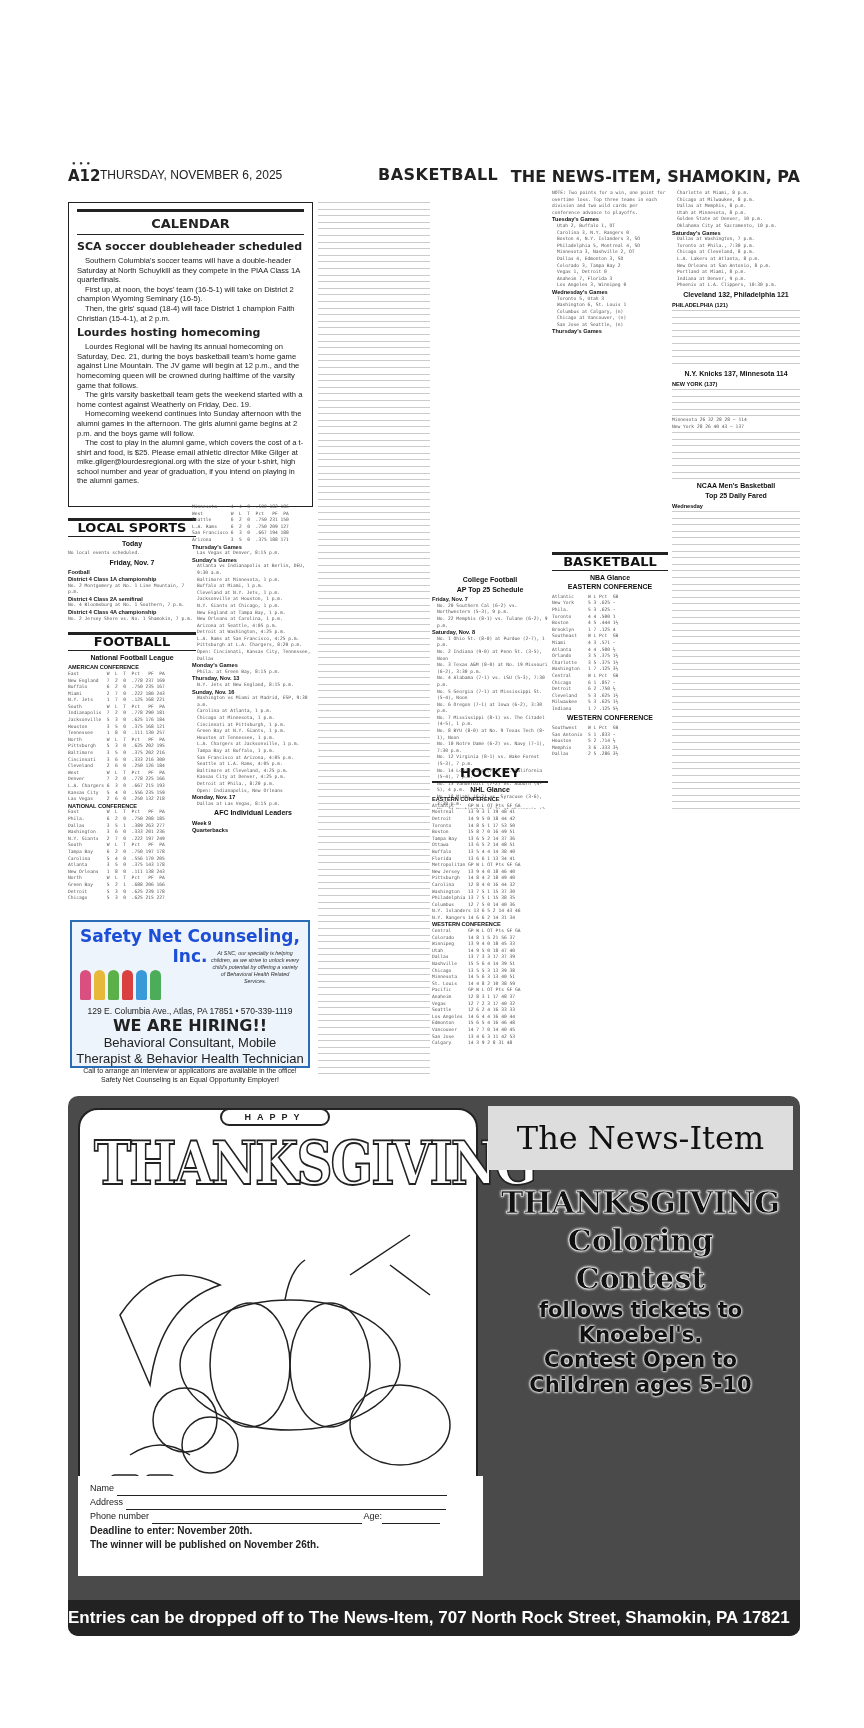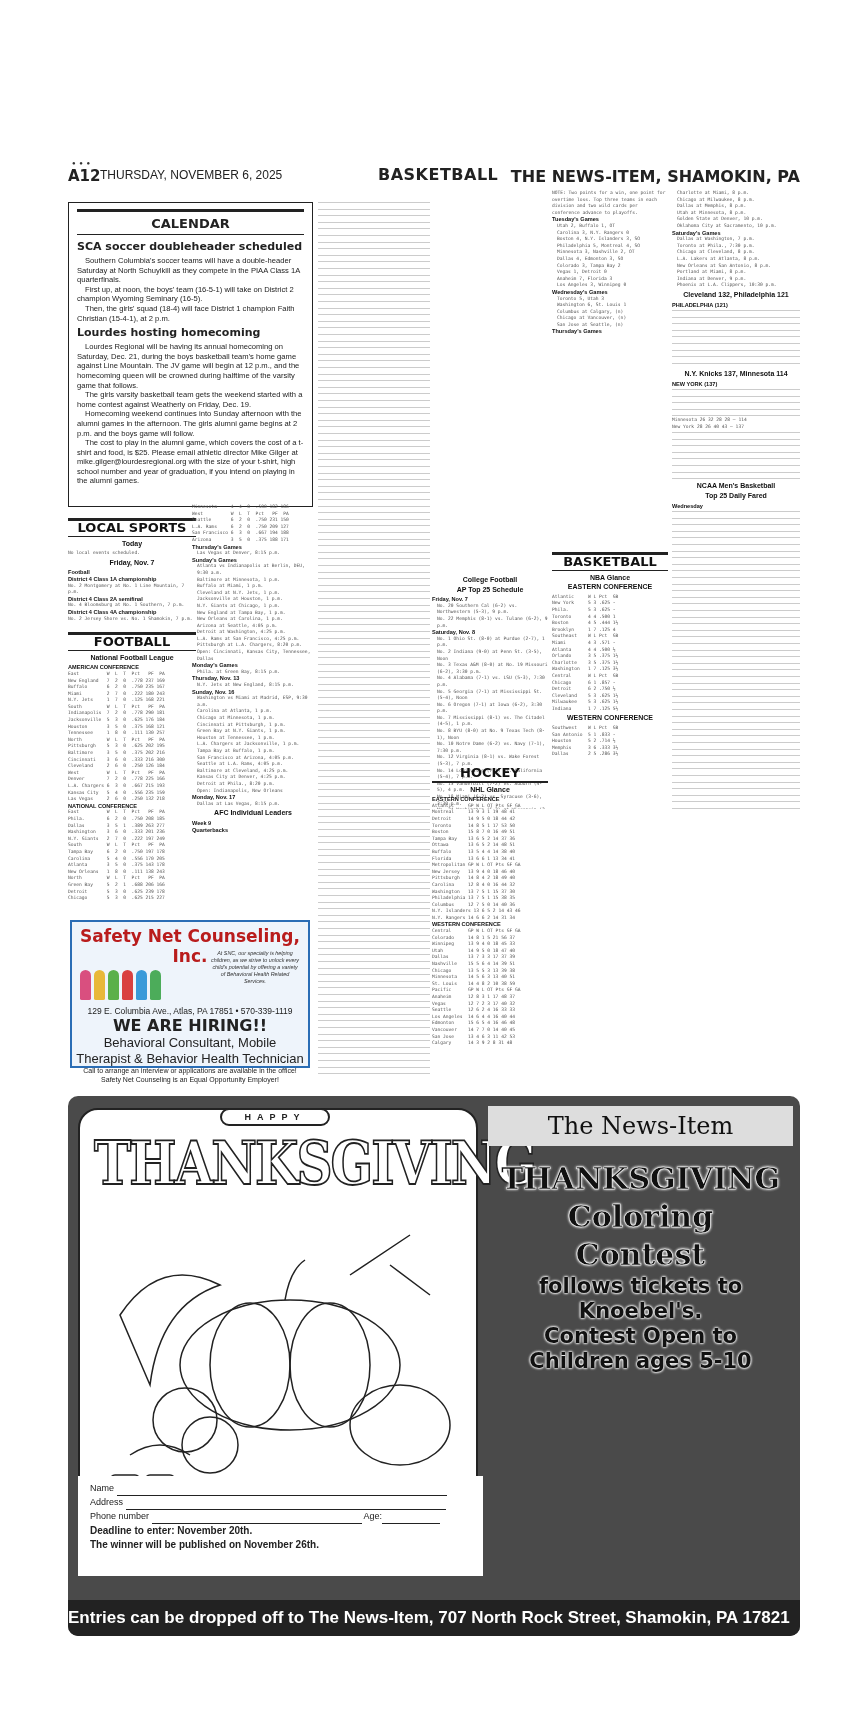--- a/index.html
+++ b/index.html
@@ -15,37 +15,37 @@
 .col .b{font-family:"Liberation Sans",sans-serif;font-weight:bold;color:#111;font-size:5.6px}
 .col .c{text-align:center;font-family:"Liberation Sans",sans-serif;font-weight:bold;color:#111;font-size:7px;margin:3px 0}
 .col .i{padding-left:5px}
 .cal{position:absolute;left:0;top:38px;width:245px;height:305px;border:1.5px solid #222;padding:6px 8px}
 .cal .rule{border-top:3px solid #222;margin-bottom:4px}
 .cal h2{text-align:center;font-size:13px;font-weight:bold;font-family:"DejaVu Sans",sans-serif;padding-bottom:3px;border-bottom:1px solid #222;margin-bottom:5px}
 .cal h3{font-family:"DejaVu Sans",sans-serif;font-size:11px;font-weight:bold;margin:3px 0 3px}
 .cal p{font-size:7.6px;line-height:9.6px;text-indent:8px;color:#222}
 .sec{text-align:center;font-weight:bold;font-size:13px;font-family:"DejaVu Sans",sans-serif;border-top:3px solid #222;border-bottom:1px solid #222;padding:4px 0;margin:4px 0}
 .ad{position:absolute;left:2px;top:756px;width:240px;height:148px;border:2px solid #2a6db5;background:#eef4fb;padding:4px;text-align:center}
-.ad .t1{color:#b91c1c;font-weight:bold;font-size:17px;font-family:"DejaVu Sans",sans-serif}
+.ad .t1{color:#1d4ed8;font-weight:bold;font-size:17px;font-family:"DejaVu Sans",sans-serif}
 .ad .kids{height:34px;display:flex;gap:3px;padding-left:4px;align-items:flex-end}
 .ad .kid{width:11px;height:30px;border-radius:6px 6px 2px 2px}
 .ad .blurb{position:absolute;right:8px;top:28px;width:90px;font-style:italic;font-size:5.4px;line-height:7px;color:#333}
 .ad .addr{font-size:8.5px;margin-top:6px}
 .ad .hire{font-weight:bold;font-size:16px;font-family:"DejaVu Sans",sans-serif}
 .ad .pos{font-weight:normal;font-size:13px;line-height:16px}
 .ad .small{font-size:7px;line-height:8.5px}
 .promo{position:absolute;left:0;top:932px;width:732px;height:540px;background:#4a4a4a;border-radius:10px;overflow:hidden}
 .panel{position:absolute;left:10px;top:12px;width:400px;height:450px;background:#fff;border:2px solid #222;border-radius:20px}
 .happy{position:absolute;left:140px;top:-2px;width:110px;height:18px;border:2px solid #222;border-radius:9px;background:#fff;text-align:center;font-size:9px;letter-spacing:6px;font-weight:bold;line-height:14px}
 .tg{position:absolute;left:14px;top:24px;width:370px;text-align:center;font-family:"DejaVu Serif",serif;font-size:50px;font-weight:bold;color:#fff;-webkit-text-stroke:1.5px #222;letter-spacing:-2px;transform:scaleY(1.2)}
 .form{position:absolute;left:10px;top:380px;width:405px;height:100px;background:#fff;padding:6px 12px;font-size:9px;line-height:13px;color:#222}
 .form .ln{border-bottom:1px solid #222;display:inline-block}
 .form b{font-size:10px}
 .rt{position:absolute;left:420px;top:10px;width:305px;text-align:center;color:#111}
-.rt .ni{font-family:"DejaVu Serif",serif;font-size:24px;background:#ddd;padding:6px 0;color:#111}
+.rt .ni{font-family:"DejaVu Serif",serif;font-size:32px;background:#ddd;padding:13px 0;color:#111}
 .rt .big{font-family:"DejaVu Serif",serif;font-weight:bold;font-size:30px;color:#111;-webkit-text-stroke:.5px #fff;text-shadow:0 0 3px #fff,0 0 3px #fff;line-height:38px}
 .rt .w{font-family:"DejaVu Sans",sans-serif;font-weight:bold;font-size:21px;line-height:25px;color:#111;text-shadow:0 0 3px #fff,0 0 3px #fff,0 0 2px #fff}
 .drop{position:absolute;left:0;bottom:0;width:732px;height:36px;background:#222;color:#fff;text-align:left;font-weight:bold;font-size:17px;line-height:36px}
 </style>
 </head>
 <body>
 
 <div class="page">
   <div class="hdr">
     <span class="dots">● ● ●</span>

